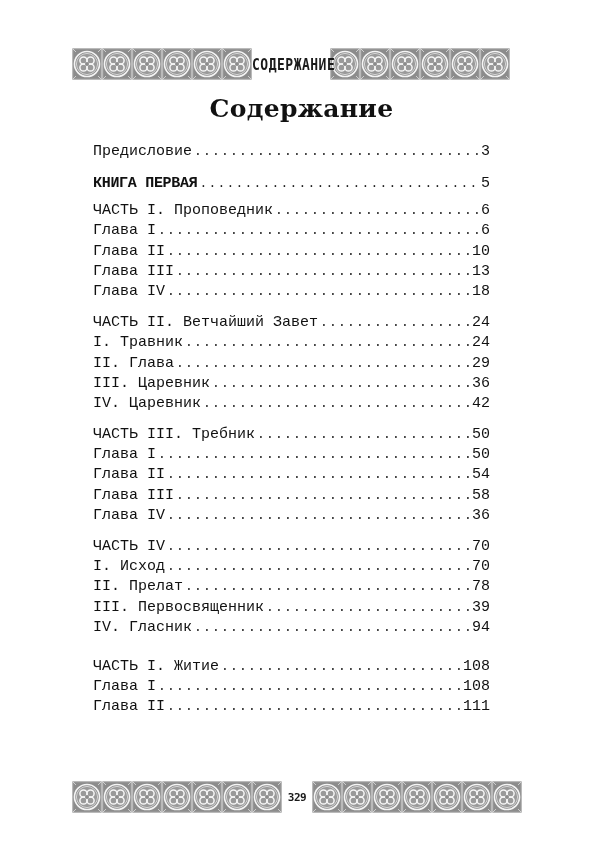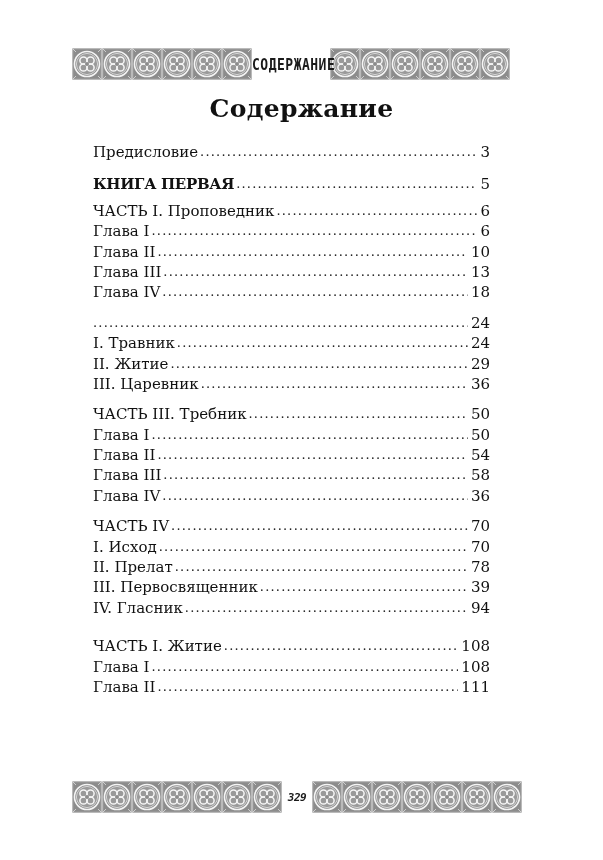--- a/index.html
+++ b/index.html
@@ -12,27 +12,27 @@
     .tiles { display: flex; height: 32px; }
     .tile { width: 30px; height: 32px; flex: 0 0 auto; }
     .running-head { flex: 0 0 auto; width: 78px; text-align: center;
                     font-family: "DejaVu Sans Mono", monospace; font-weight: bold;
                     font-size: 13px; letter-spacing: 0.5px; color: #1a1a1a;
                     transform: scaleY(1.25); }
     .pagenum { flex: 0 0 auto; width: 28px; height: 28px; margin: 0 1px;
                border-radius: 50%; background: #fff; display: flex;
                align-items: center; justify-content: center;
                font-family: "DejaVu Sans Mono", monospace; font-weight: bold;
-               font-size: 11px; color: #1a1a1a; letter-spacing: -0.5px; font-style: italic; }
+               font-size: 11px; color: #1a1a1a; letter-spacing: -0.5px; }
     .title { position: absolute; top: 94px; left: 0; width: 603px; text-align: center;
              font-family: "DejaVu Serif", serif; font-weight: bold; font-size: 25px;
              color: #111; letter-spacing: 0.3px; }
     .toc { position: absolute; left: 93px; width: 397px; top: 142px; }
     .row { display: flex; align-items: center; height: 20.4px; font-size: 15px;
-           line-height: 20.4px; white-space: nowrap; }
+           line-height: 20.4px; white-space: nowrap; font-family: Liberation Mono, monospace; }
     .row .lbl { flex: 0 0 auto; padding-right: 2px; }
     .row .dots { flex: 1 1 auto; overflow: hidden; color: #222; letter-spacing: 1.2px; font-size: 13px; }
     .row .dots::before { content: "........................................................................................................................................................................"; }
     .row .pg { flex: 0 0 auto; padding-left: 3px; }
     .row.book .lbl { font-weight: bold; letter-spacing: -0.3px; }
     .gap { height: 10px; }
     .gap.big { height: 12px; }
   </style>
 </head>
 <body>
@@ -138,38 +138,44 @@
       <span class="pg">13</span>
     </div>
   <div class="row">
       <span class="lbl">Глава IV</span>
       <span class="dots"></span>
       <span class="pg">18</span>
     </div>
   <div class="gap"></div>
 
   <div class="row">
+      <span class="lbl">ЧАСТЬ II. Ветчайший Завет</span>
       <span class="dots"></span>
       <span class="pg">24</span>
     </div>
   <div class="row">
       <span class="lbl">I. Травник</span>
       <span class="dots"></span>
       <span class="pg">24</span>
     </div>
   <div class="row">
-      <span class="lbl">II. Житие</span>
+      <span class="lbl">II. Глава</span>
       <span class="dots"></span>
       <span class="pg">29</span>
     </div>
   <div class="row">
       <span class="lbl">III. Царевник</span>
       <span class="dots"></span>
       <span class="pg">36</span>
     </div>
+  <div class="row">
+      <span class="lbl">IV. Царевник</span>
+      <span class="dots"></span>
+      <span class="pg">42</span>
+    </div>
   <div class="gap"></div>
 
   <div class="row">
       <span class="lbl">ЧАСТЬ III. Требник</span>
       <span class="dots"></span>
       <span class="pg">50</span>
     </div>
   <div class="row">
       <span class="lbl">Глава I</span>
       <span class="dots"></span>

